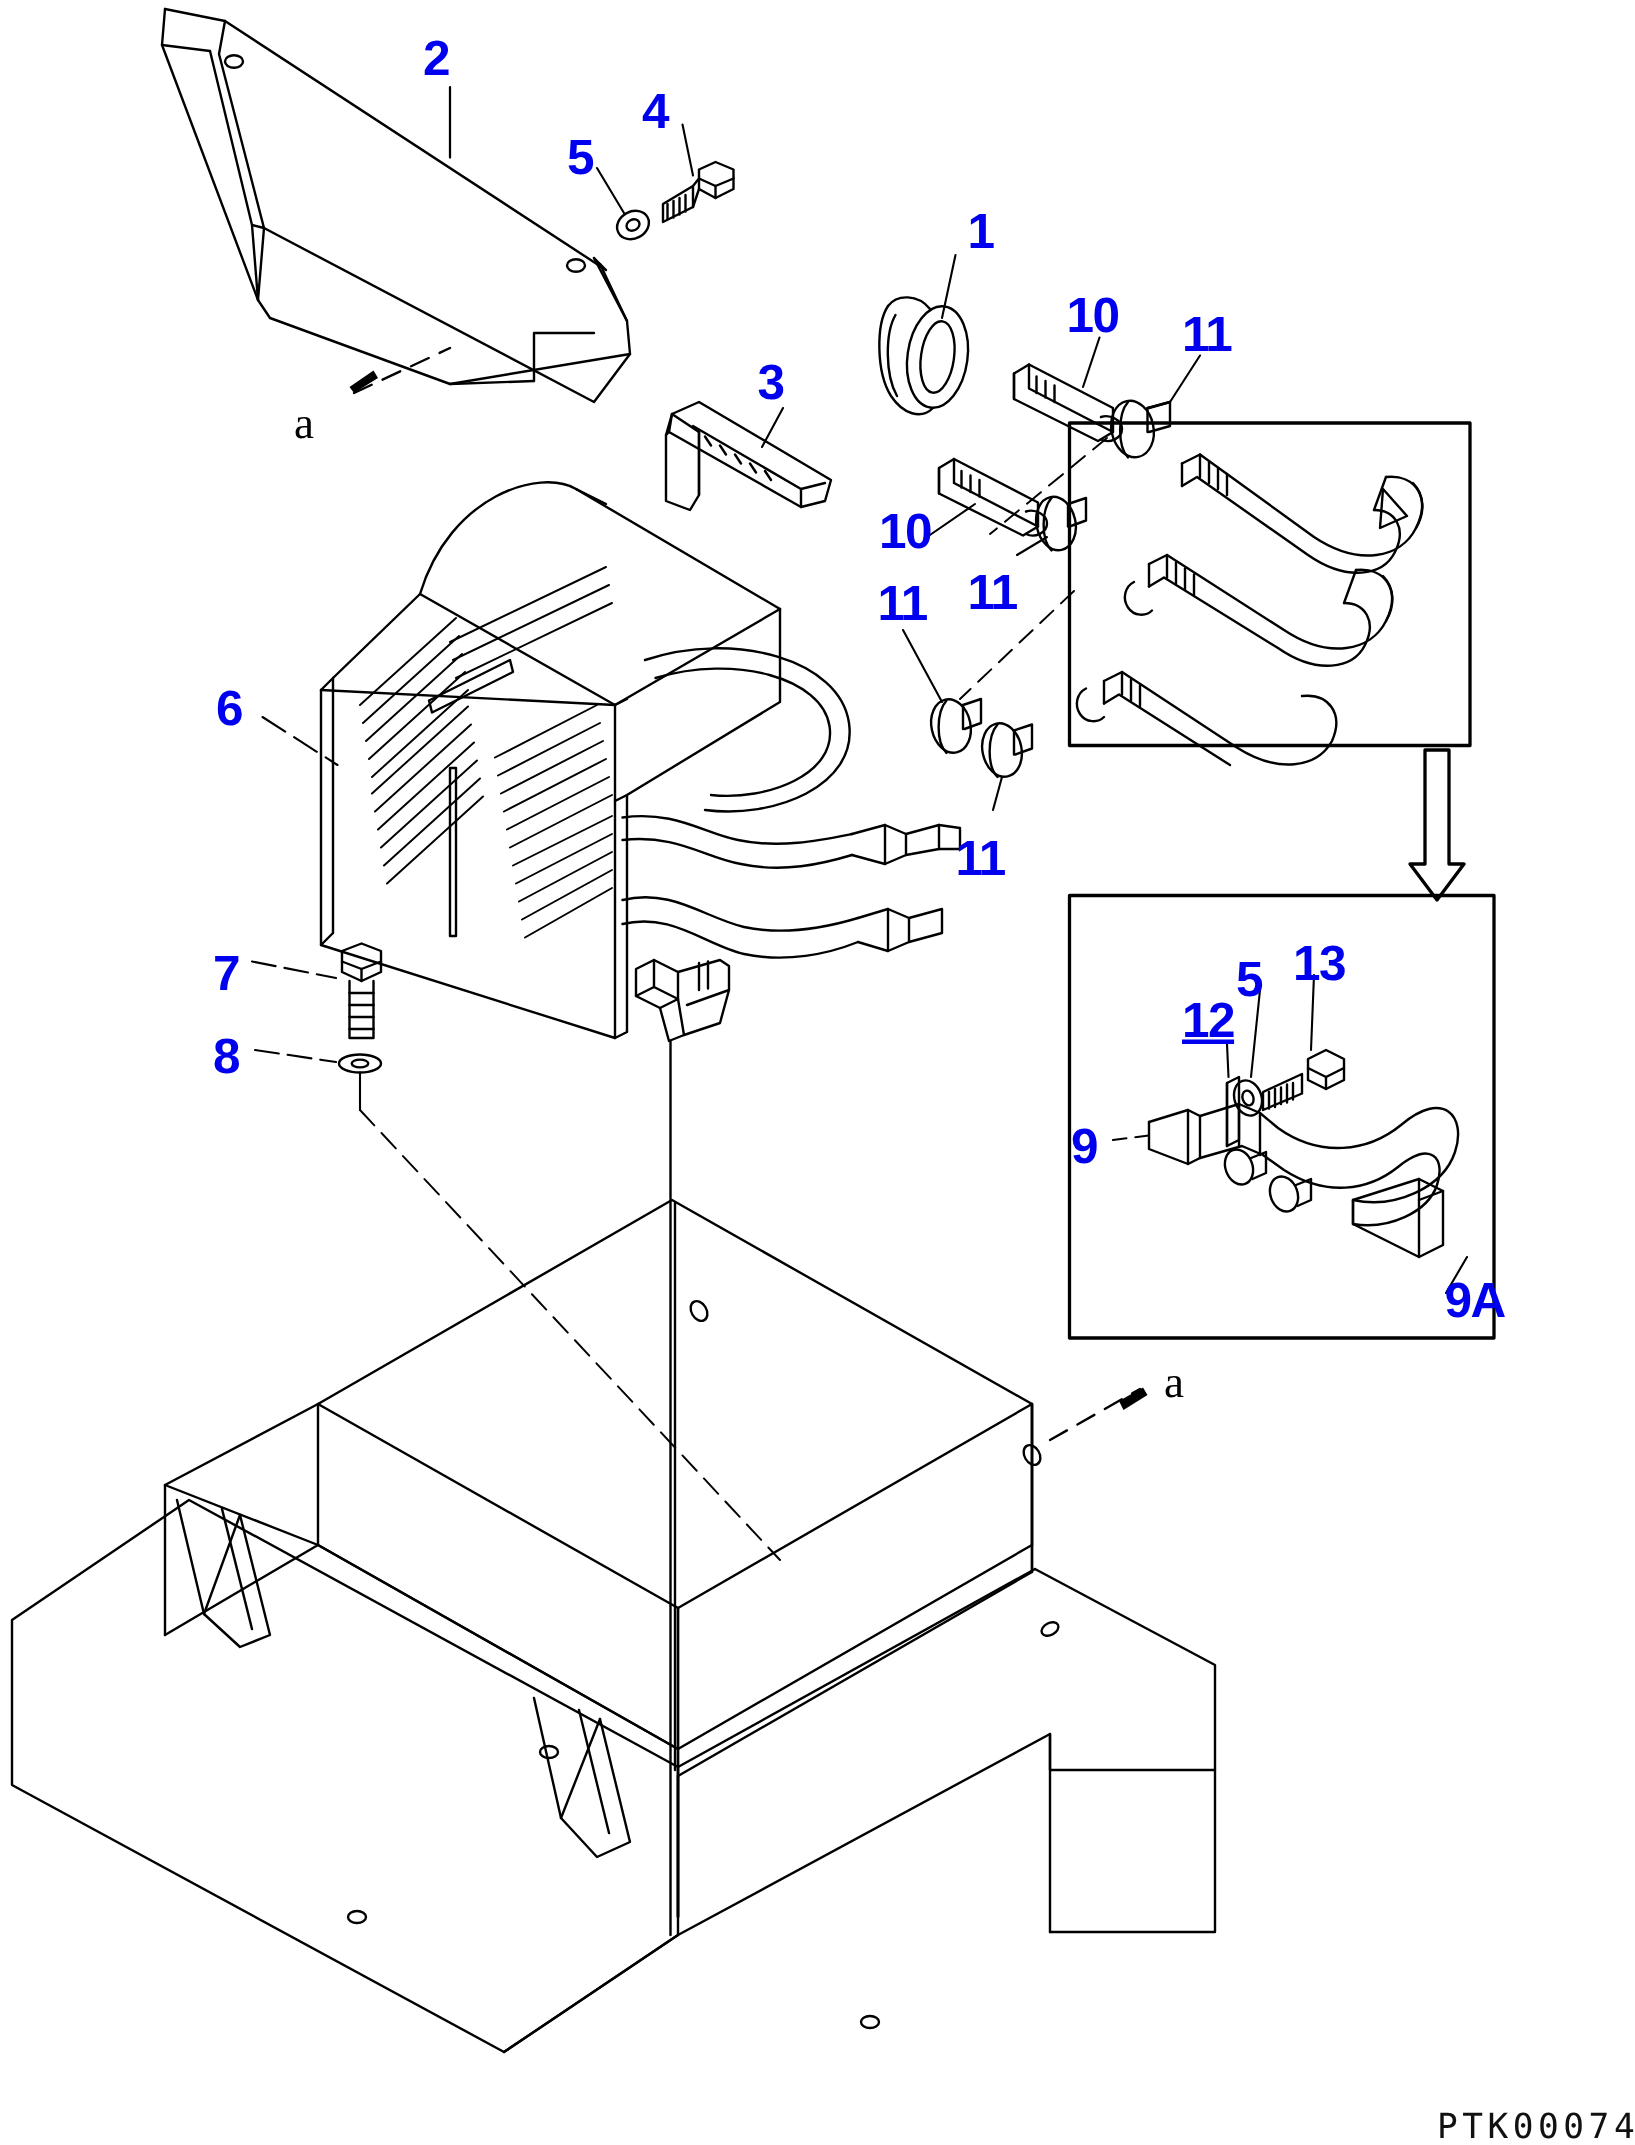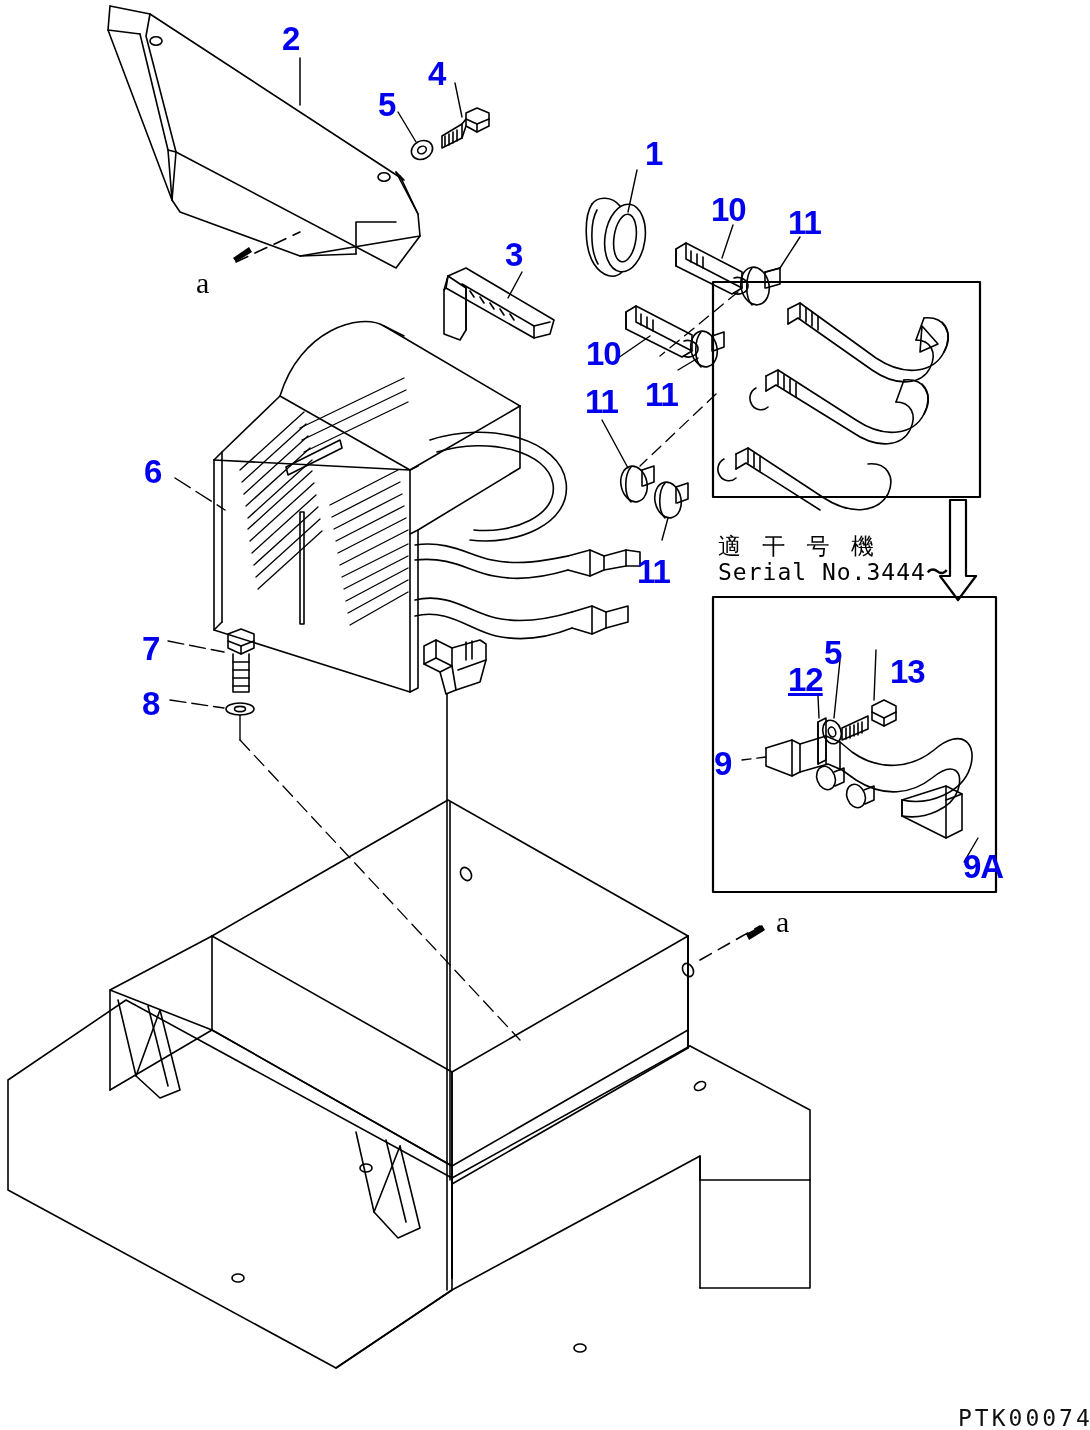--- a/index.html
+++ b/index.html
@@ -355,29 +355,25 @@
   <div class="callout" style="left:788px;top:206px;">11</div>
   <div class="callout" style="left:505px;top:238px;">3</div>
   <div class="callout" style="left:586px;top:337px;">10</div>
   <div class="callout" style="left:585px;top:385px;">11</div>
   <div class="callout" style="left:645px;top:378px;">11</div>
   <div class="callout" style="left:144px;top:455px;">6</div>
   <div class="callout" style="left:637px;top:555px;">11</div>
   <div class="callout" style="left:142px;top:632px;">7</div>
   <div class="callout" style="left:142px;top:687px;">8</div>
 
-  <div class="callout" style="left:862px;top:655px;margin-left:28px;">13</div>
+  <div class="callout" style="left:862px;top:625px;">13</div>
   <div class="callout" style="left:824px;top:636px;">5</div>
   <div class="callout" style="left:788px;top:663px;text-decoration:underline;">12</div>
   <div class="callout" style="left:714px;top:747px;">9</div>
   <div class="callout" style="left:963px;top:850px;text-align:center;">9A</div>
 
-  <div class="serialblock" style="left:718px;top:533px;">
-    <div class="serial-jp">適 干 号 機</div>
-    <div class="serial-en">Serial No.3444〜</div>
-  </div>
 
   <div class="refmark" style="left:196px;top:268px;">a</div>
   <div class="refmark" style="left:776px;top:907px;">a</div>
 
   <div class="drawcode" style="left:958px;top:1405px;">PTK00074</div>
 
 </div>
 
 </body></html>

